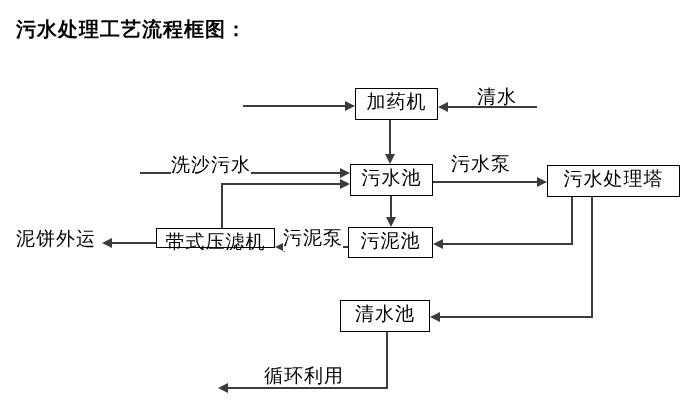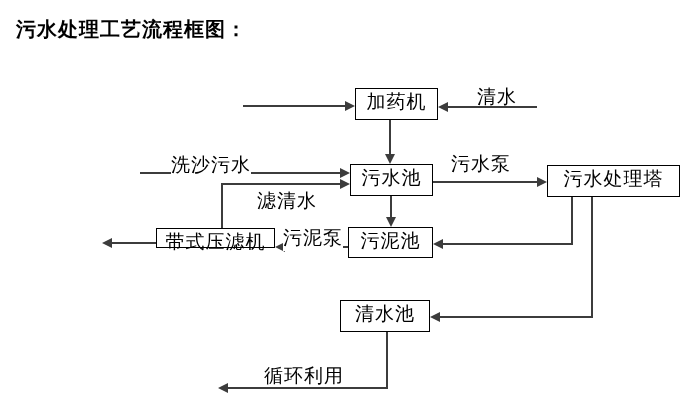--- a/index.html
+++ b/index.html
@@ -77,39 +77,39 @@
   <div class="vline" style="left:389px;top:120px;height:35px"></div>
   <div class="ah down" style="left:385px;top:154px"></div>
 
   <div class="hline" style="left:140px;top:172px;width:200px"></div>
   <div class="ah right" style="left:340px;top:168px"></div>
   <div class="elabel" style="left:171px;top:152px;background:var(--bg)">洗沙污水</div>
 
   <div class="vline" style="left:221px;top:184px;height:44px"></div>
   <div class="hline" style="left:221px;top:183px;width:119px"></div>
   <div class="ah right" style="left:340px;top:179px"></div>
-  <div class="elabel" style="left:257px;top:188px">滤清水</div>
 
   <div class="hline" style="left:433px;top:181px;width:104px"></div>
   <div class="ah right" style="left:537px;top:177px"></div>
   <div class="elabel" style="left:451px;top:151px">污水泵</div>
 
   <div class="vline" style="left:390px;top:196px;height:21px"></div>
   <div class="ah down" style="left:386px;top:217px"></div>
 
   <div class="vline" style="left:571px;top:197px;height:48px"></div>
   <div class="hline" style="left:443px;top:243px;width:130px"></div>
   <div class="ah left" style="left:433px;top:239px"></div>
 
   <div class="hline" style="left:285px;top:246px;width:63px"></div>
   <div class="ah left" style="left:275px;top:242px"></div>
   <div class="elabel" style="left:283px;top:225px;background:var(--bg)">污泥泵</div>
 
   <div class="hline" style="left:112px;top:242px;width:44px"></div>
   <div class="ah left" style="left:102px;top:238px"></div>
+  <div class="elabel" style="left:16px;top:226px">泥饼外运</div>
 
   <div class="vline" style="left:591px;top:197px;height:121px"></div>
   <div class="hline" style="left:440px;top:316px;width:153px"></div>
   <div class="ah left" style="left:430px;top:312px"></div>
 
   <div class="vline" style="left:386px;top:332px;height:57px"></div>
   <div class="hline" style="left:228px;top:387px;width:160px"></div>
   <div class="ah left" style="left:218px;top:383px"></div>
   <div class="elabel" style="left:264px;top:363px">循环利用</div>
 

